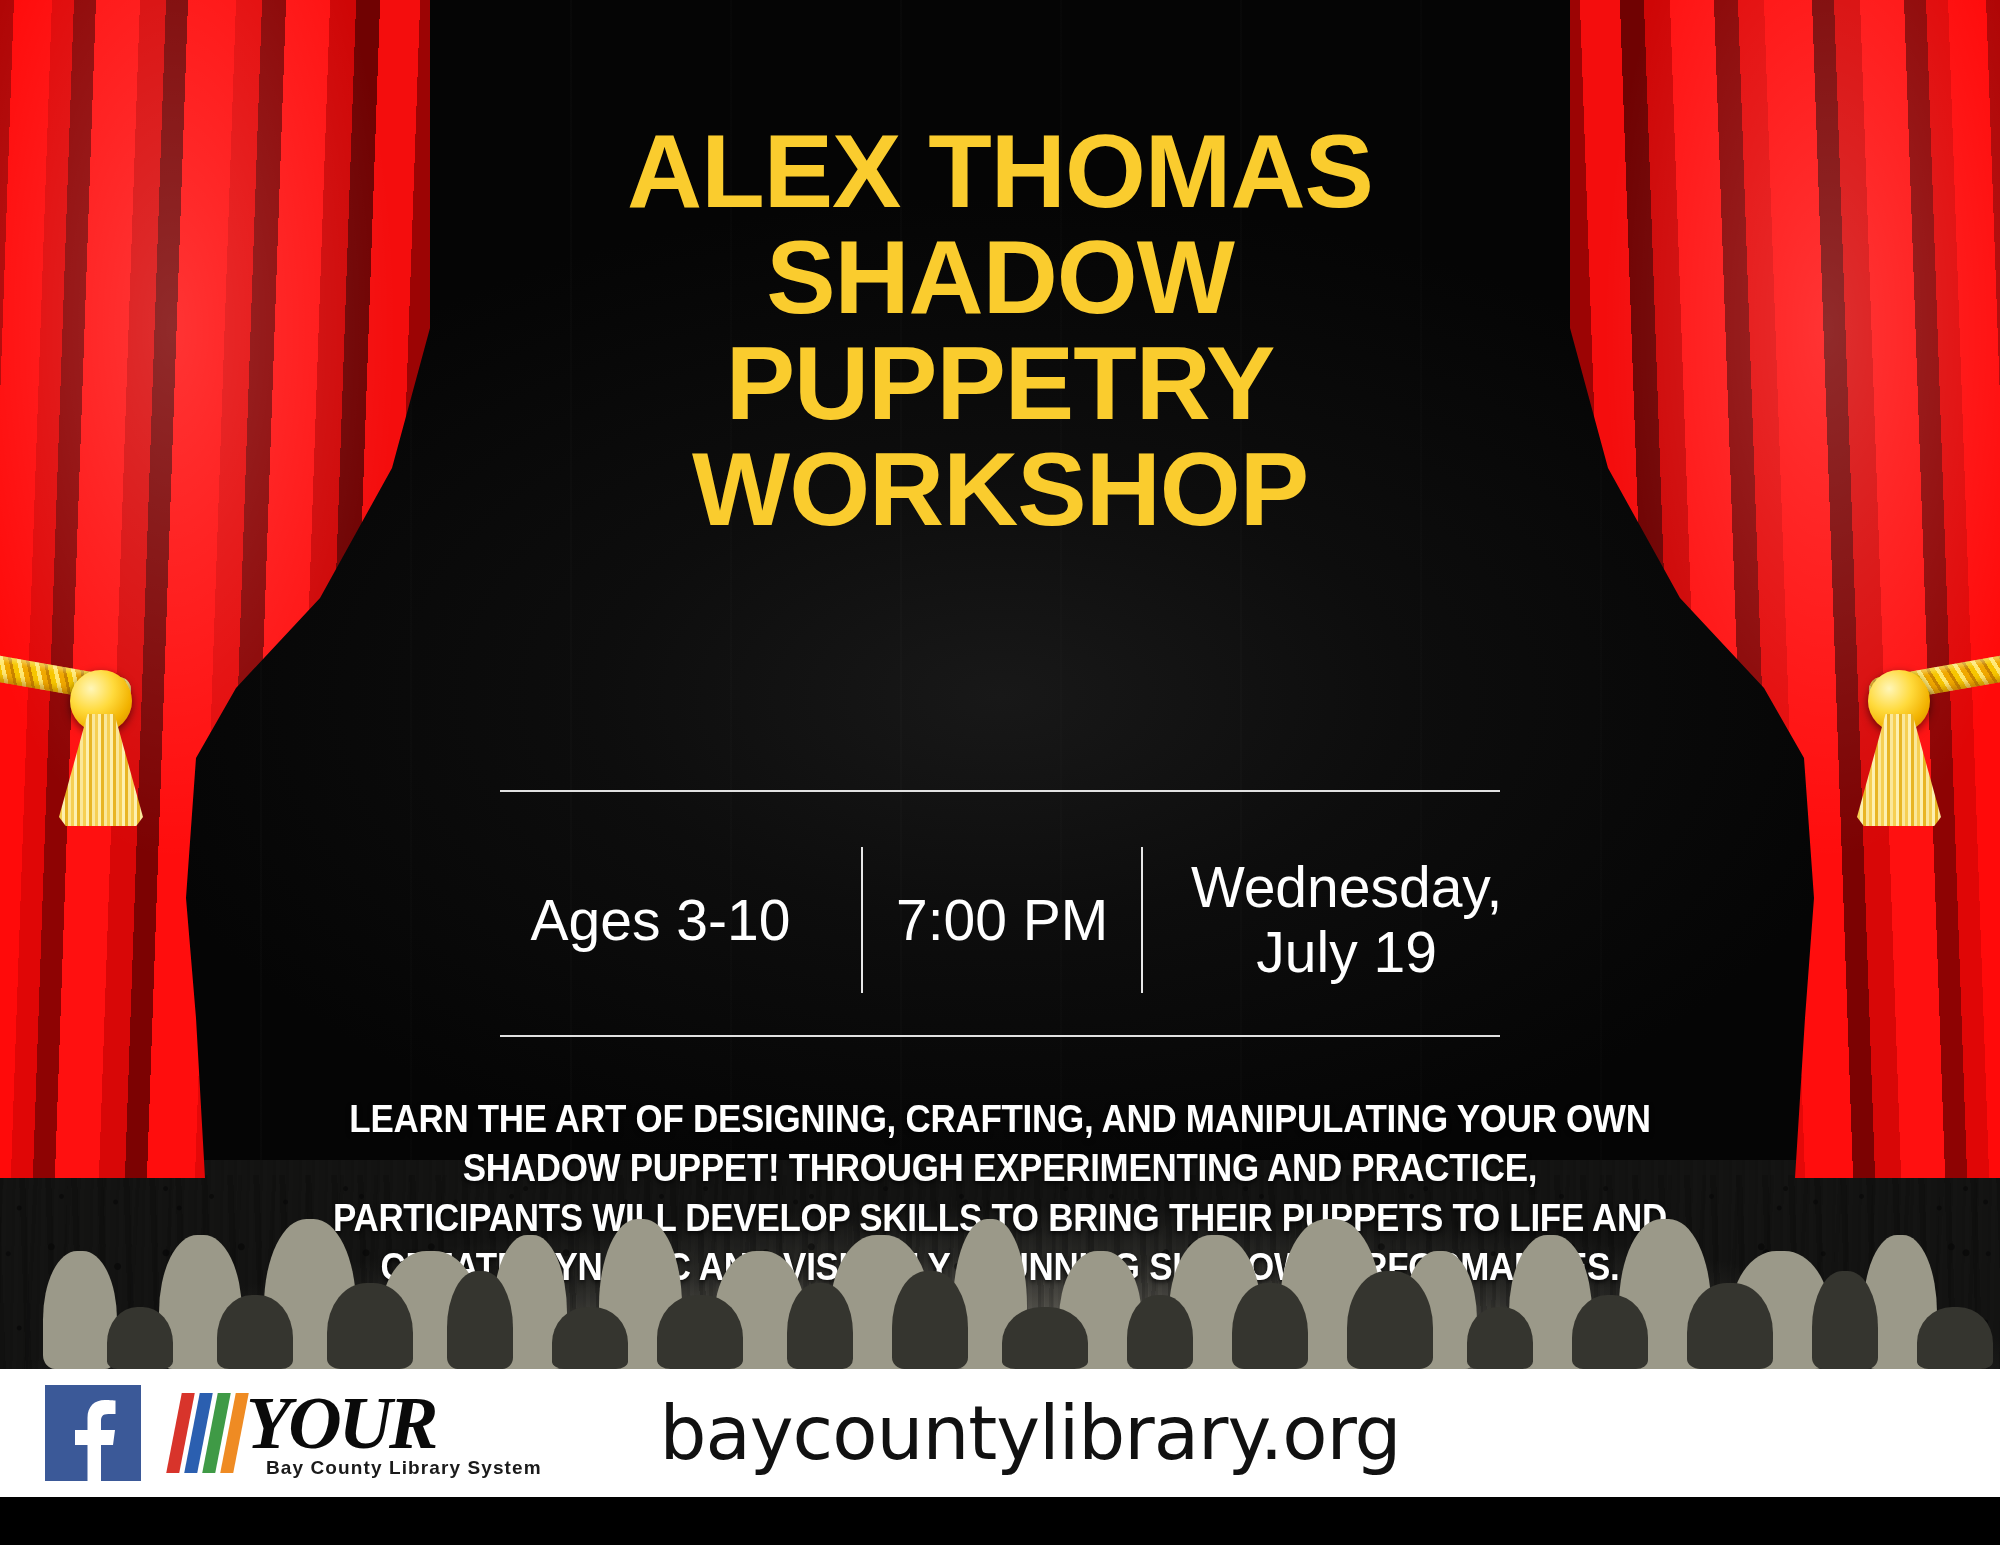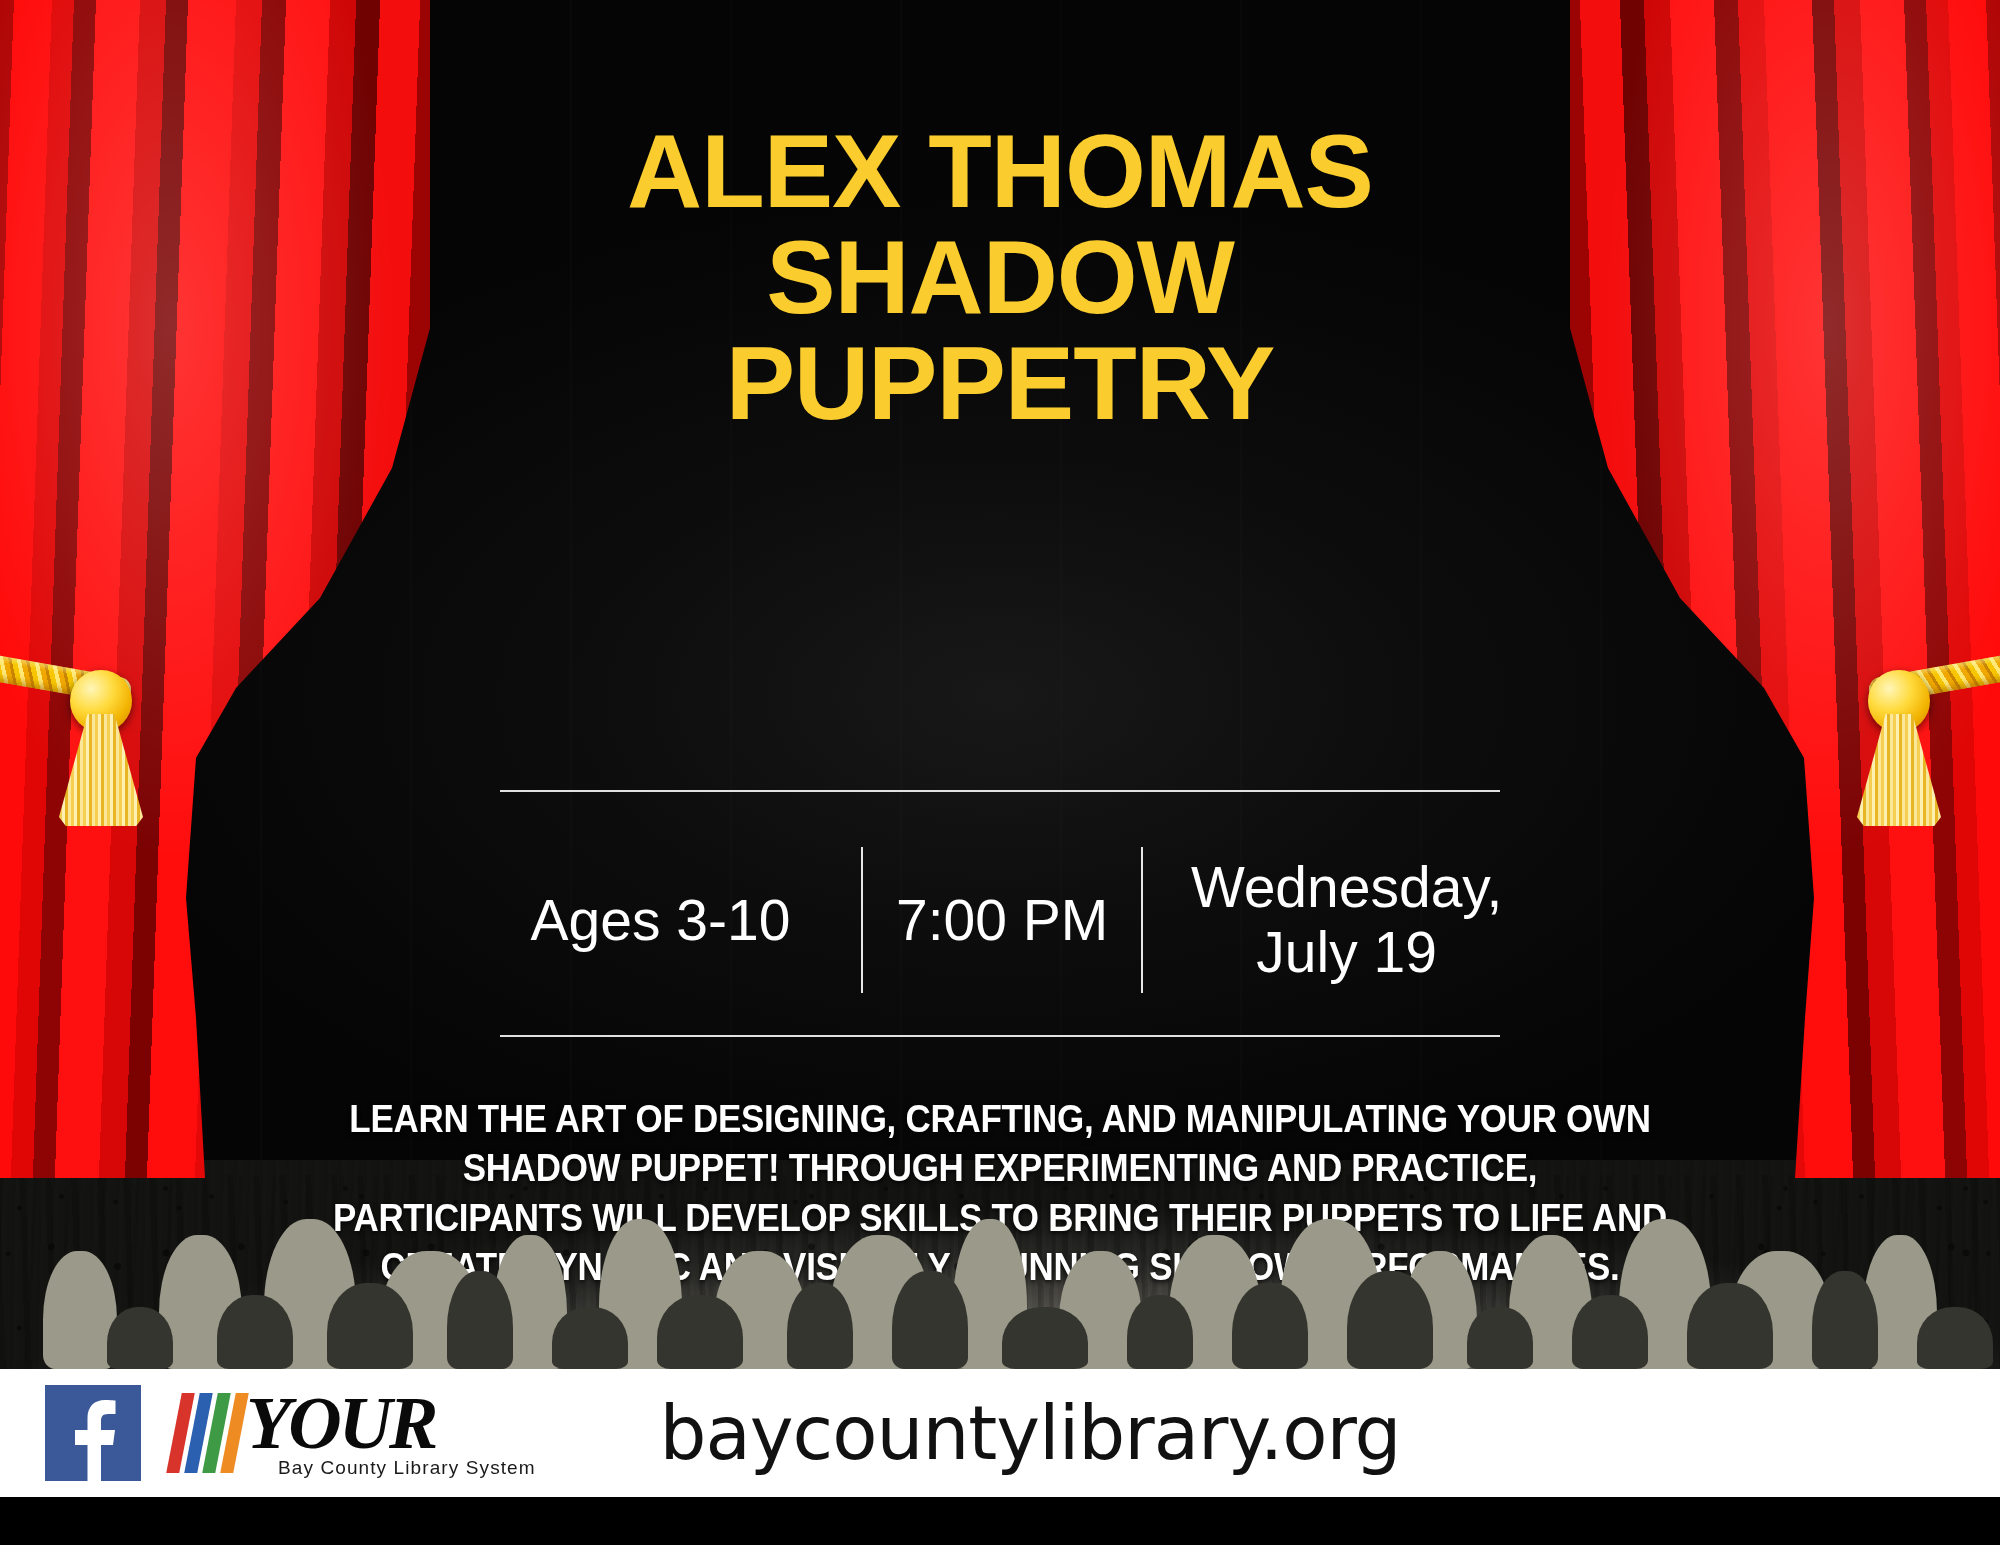--- a/index.html
+++ b/index.html
@@ -307,23 +307,23 @@
     left: 74px; top: -8px;
     font-family: "Liberation Serif", serif;
     font-weight: 700;
     font-style: italic;
     font-size: 74px;
     letter-spacing: -3px;
     color: #0a0a0a;
   }
   .bcls-sub {
     position: absolute;
-    left: 106px; top: 68px;
+    left: 94px; top: 68px;
     font-family: "Liberation Sans", sans-serif;
-    font-weight: 400;
+    font-weight: 700;
     font-size: 19px;
     letter-spacing: 1.1px;
     color: #1a1a1a;
     white-space: nowrap;
   }
   .website {
     position: absolute;
     left: 0; top: 0;
     width: 2000px; height: 128px;
     display: flex;
@@ -368,20 +368,21 @@
   <div class="tieback tieback-right">
     <div class="rope"></div>
     <div class="rope-ball"></div>
     <div class="tassel"></div>
   </div>
 
   <div class="title-block">
     <div class="title-line">ALEX THOMAS</div>
     <div class="title-line">SHADOW</div>
     <div class="title-line">PUPPETRY</div>
+    <div class="title-line">WORKSHOP</div>
   </div>
 
   <div class="rule rule-top"></div>
   <div class="rule rule-bottom"></div>
 
   <div class="info-row">
     <div class="info-cell info-cell-ages">Ages 3-10</div>
     <div class="vdiv"></div>
     <div class="info-cell info-cell-time">7:00 PM</div>
     <div class="vdiv"></div>

